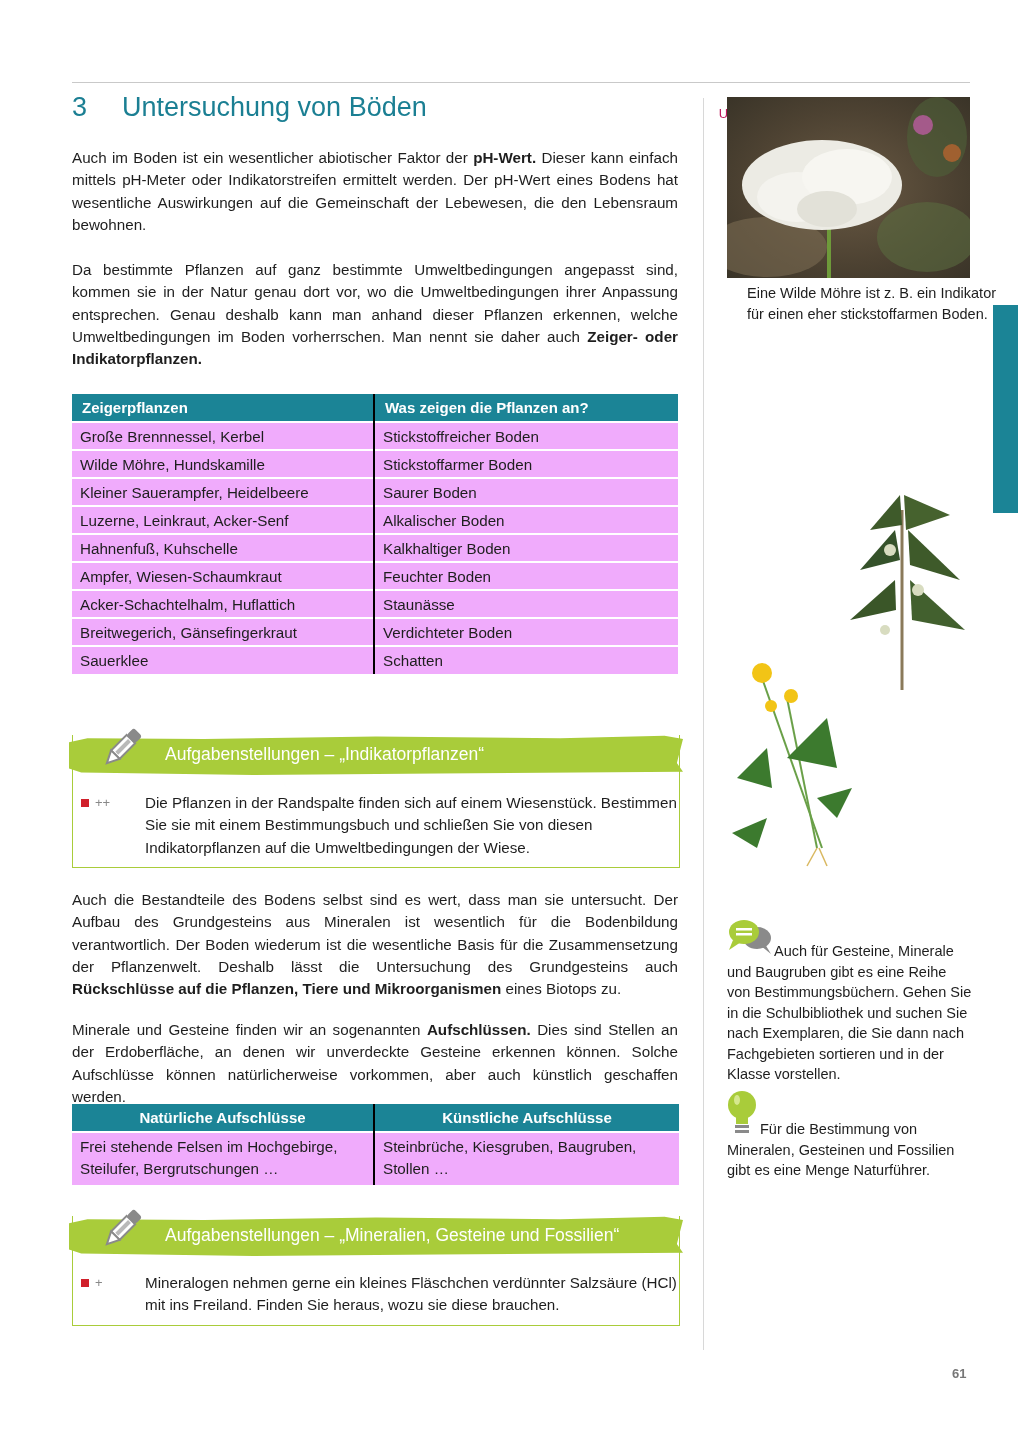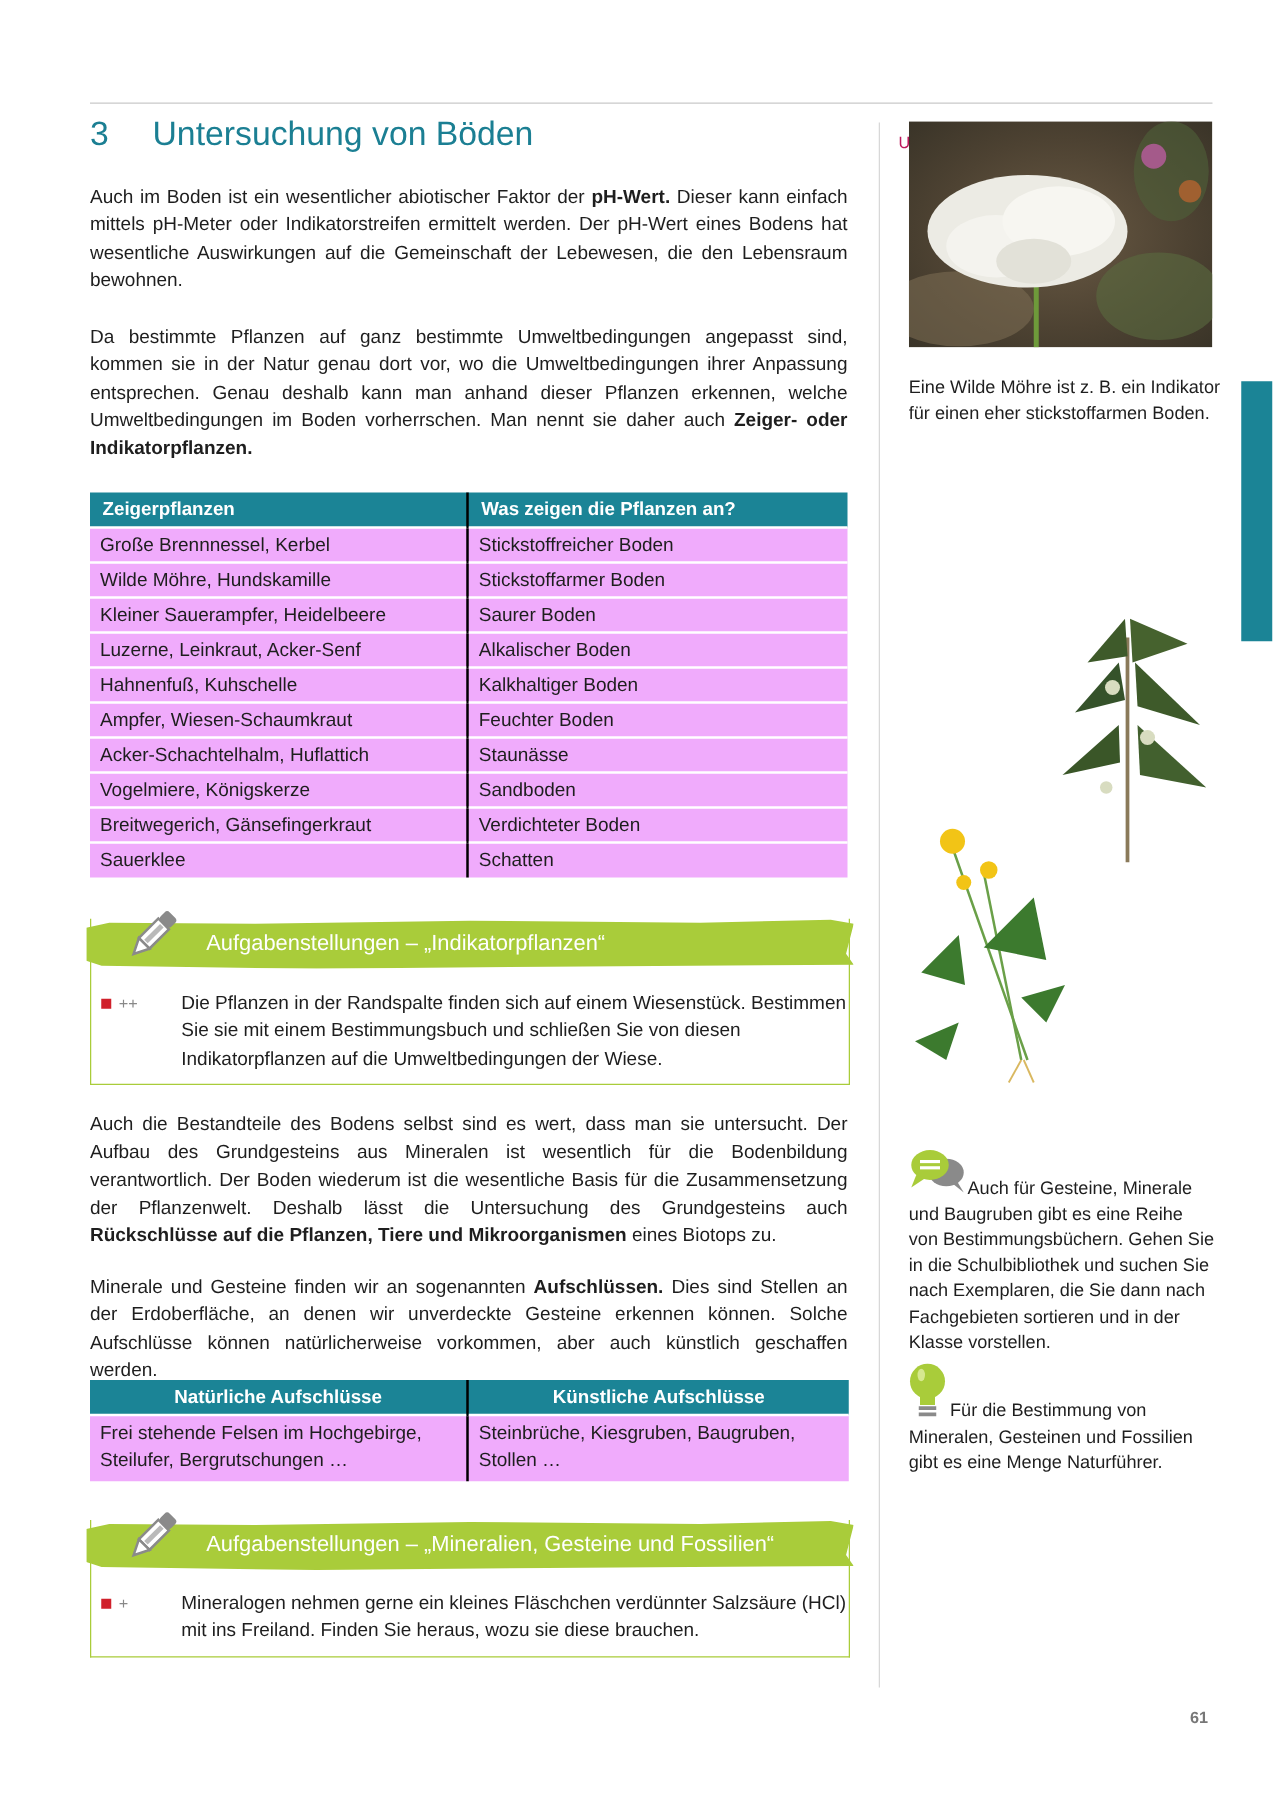--- a/index.html
+++ b/index.html
@@ -84,24 +84,20 @@
       </tr>
       <tr>
         <td>Ampfer, Wiesen-Schaumkraut</td>
         <td>Feuchter Boden</td>
       </tr>
       <tr>
         <td>Acker-Schachtelhalm, Huflattich</td>
         <td>Staunässe</td>
       </tr>
       <tr>
-        <td>Vogelmiere, Königskerze</td>
-        <td>Sandboden</td>
-      </tr>
-      <tr>
         <td>Breitwegerich, Gänsefingerkraut</td>
         <td>Verdichteter Boden</td>
       </tr>
       <tr>
         <td>Sauerklee</td>
         <td>Schatten</td>
       </tr>
     </tbody>
 </table>
 
@@ -179,21 +175,21 @@
     <ellipse cx="210" cy="40" rx="30" ry="40" fill="#4e6038" opacity="0.6"></ellipse>
     <circle cx="196" cy="28" r="10" fill="#a45a8a"></circle>
     <circle cx="225" cy="56" r="9" fill="#a06030"></circle>
     <rect x="100" y="130" width="4" height="51" fill="#6e9a3a"></rect>
     <ellipse cx="95" cy="88" rx="80" ry="45" fill="#ecebe4"></ellipse>
     <ellipse cx="70" cy="100" rx="40" ry="25" fill="#f4f3ee"></ellipse>
     <ellipse cx="120" cy="80" rx="45" ry="28" fill="#f7f6f1"></ellipse>
     <ellipse cx="100" cy="112" rx="30" ry="18" fill="#e2e1d8"></ellipse>
   </svg>
 </div>
-<div class="caption" style="top:300px;">Eine Wilde Möhre ist z. B. ein Indikator für einen eher stickstoffarmen Boden.</div>
+<div class="caption" style="top:283px;margin-left:20px;">Eine Wilde Möhre ist z. B. ein Indikator für einen eher stickstoffarmen Boden.</div>
 
 <svg class="illus" style="left:840px; top:490px;" width="130" height="200" viewBox="0 0 130 200">
   <line x1="62" y1="20" x2="62" y2="200" stroke="#8a7a5a" stroke-width="3"></line>
   <polygon points="60,5 30,40 62,35" fill="#3e5a2a"></polygon>
   <polygon points="64,5 110,25 66,40" fill="#46622e"></polygon>
   <polygon points="55,40 20,80 60,70" fill="#35522a"></polygon>
   <polygon points="68,40 120,90 70,75" fill="#3e5a2a"></polygon>
   <polygon points="55,90 10,130 56,120" fill="#3a5628"></polygon>
   <polygon points="70,90 125,140 72,130" fill="#42602e"></polygon>
   <circle cx="50" cy="60" r="6" fill="#d8dcc0"></circle>

